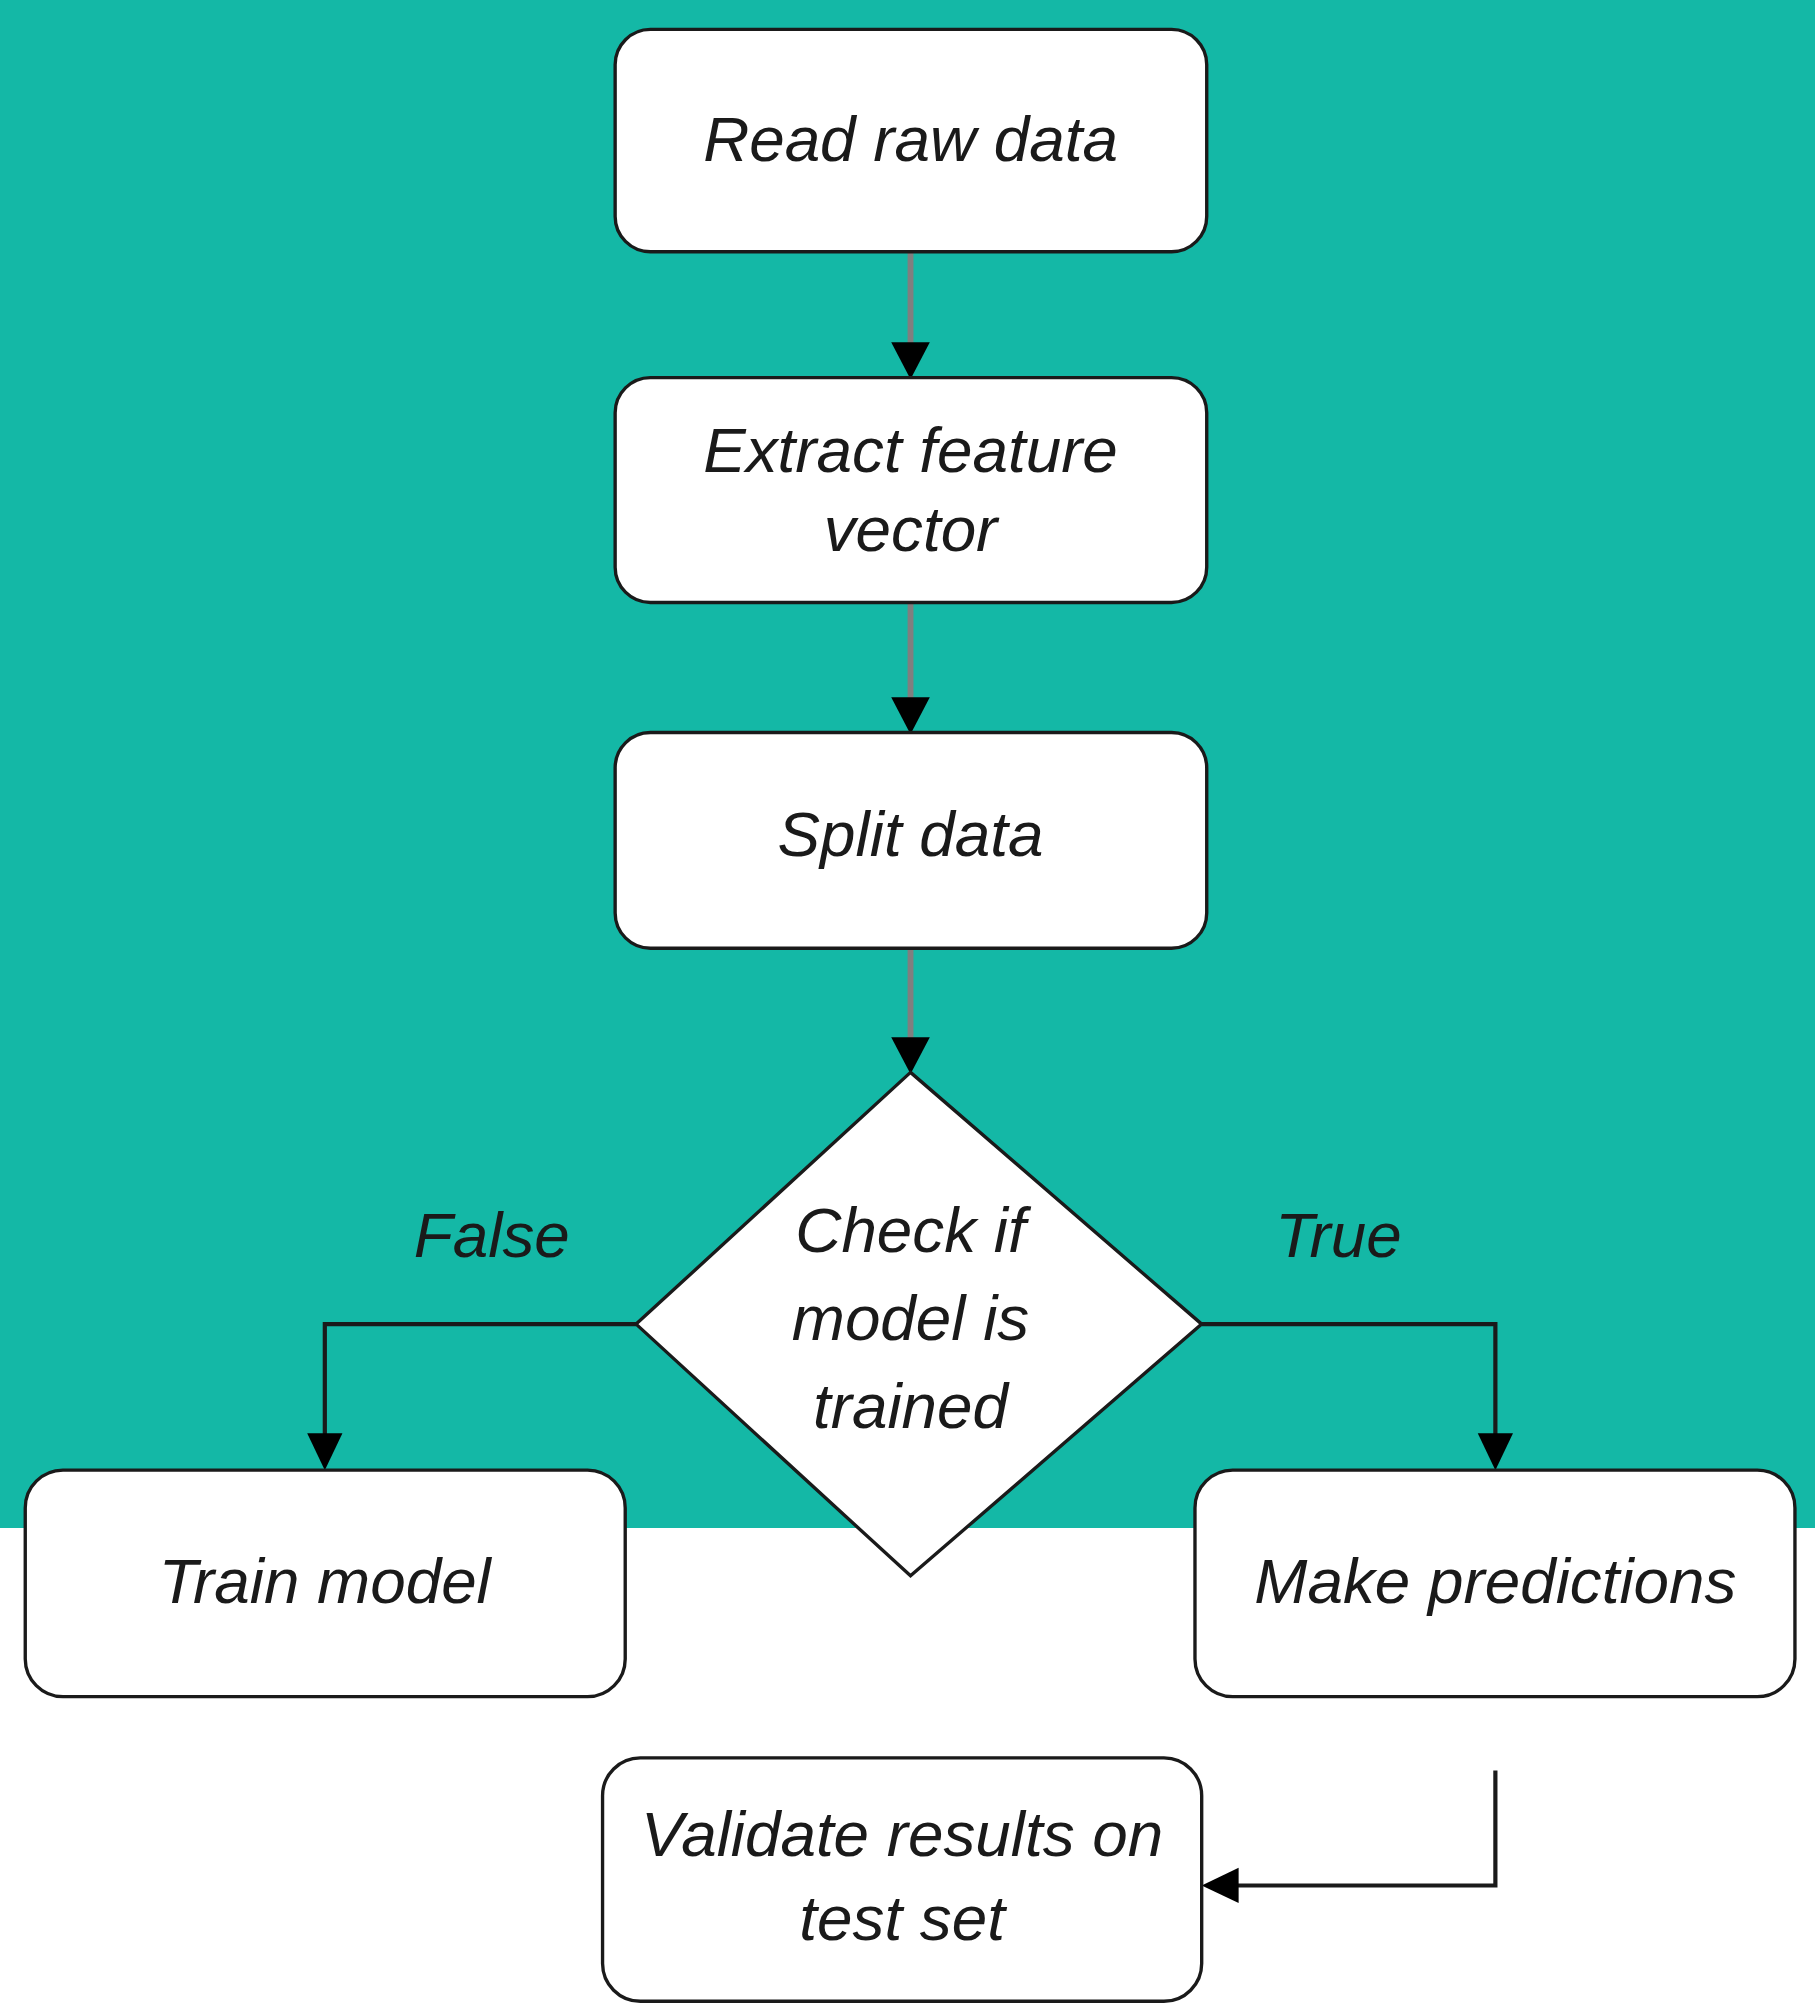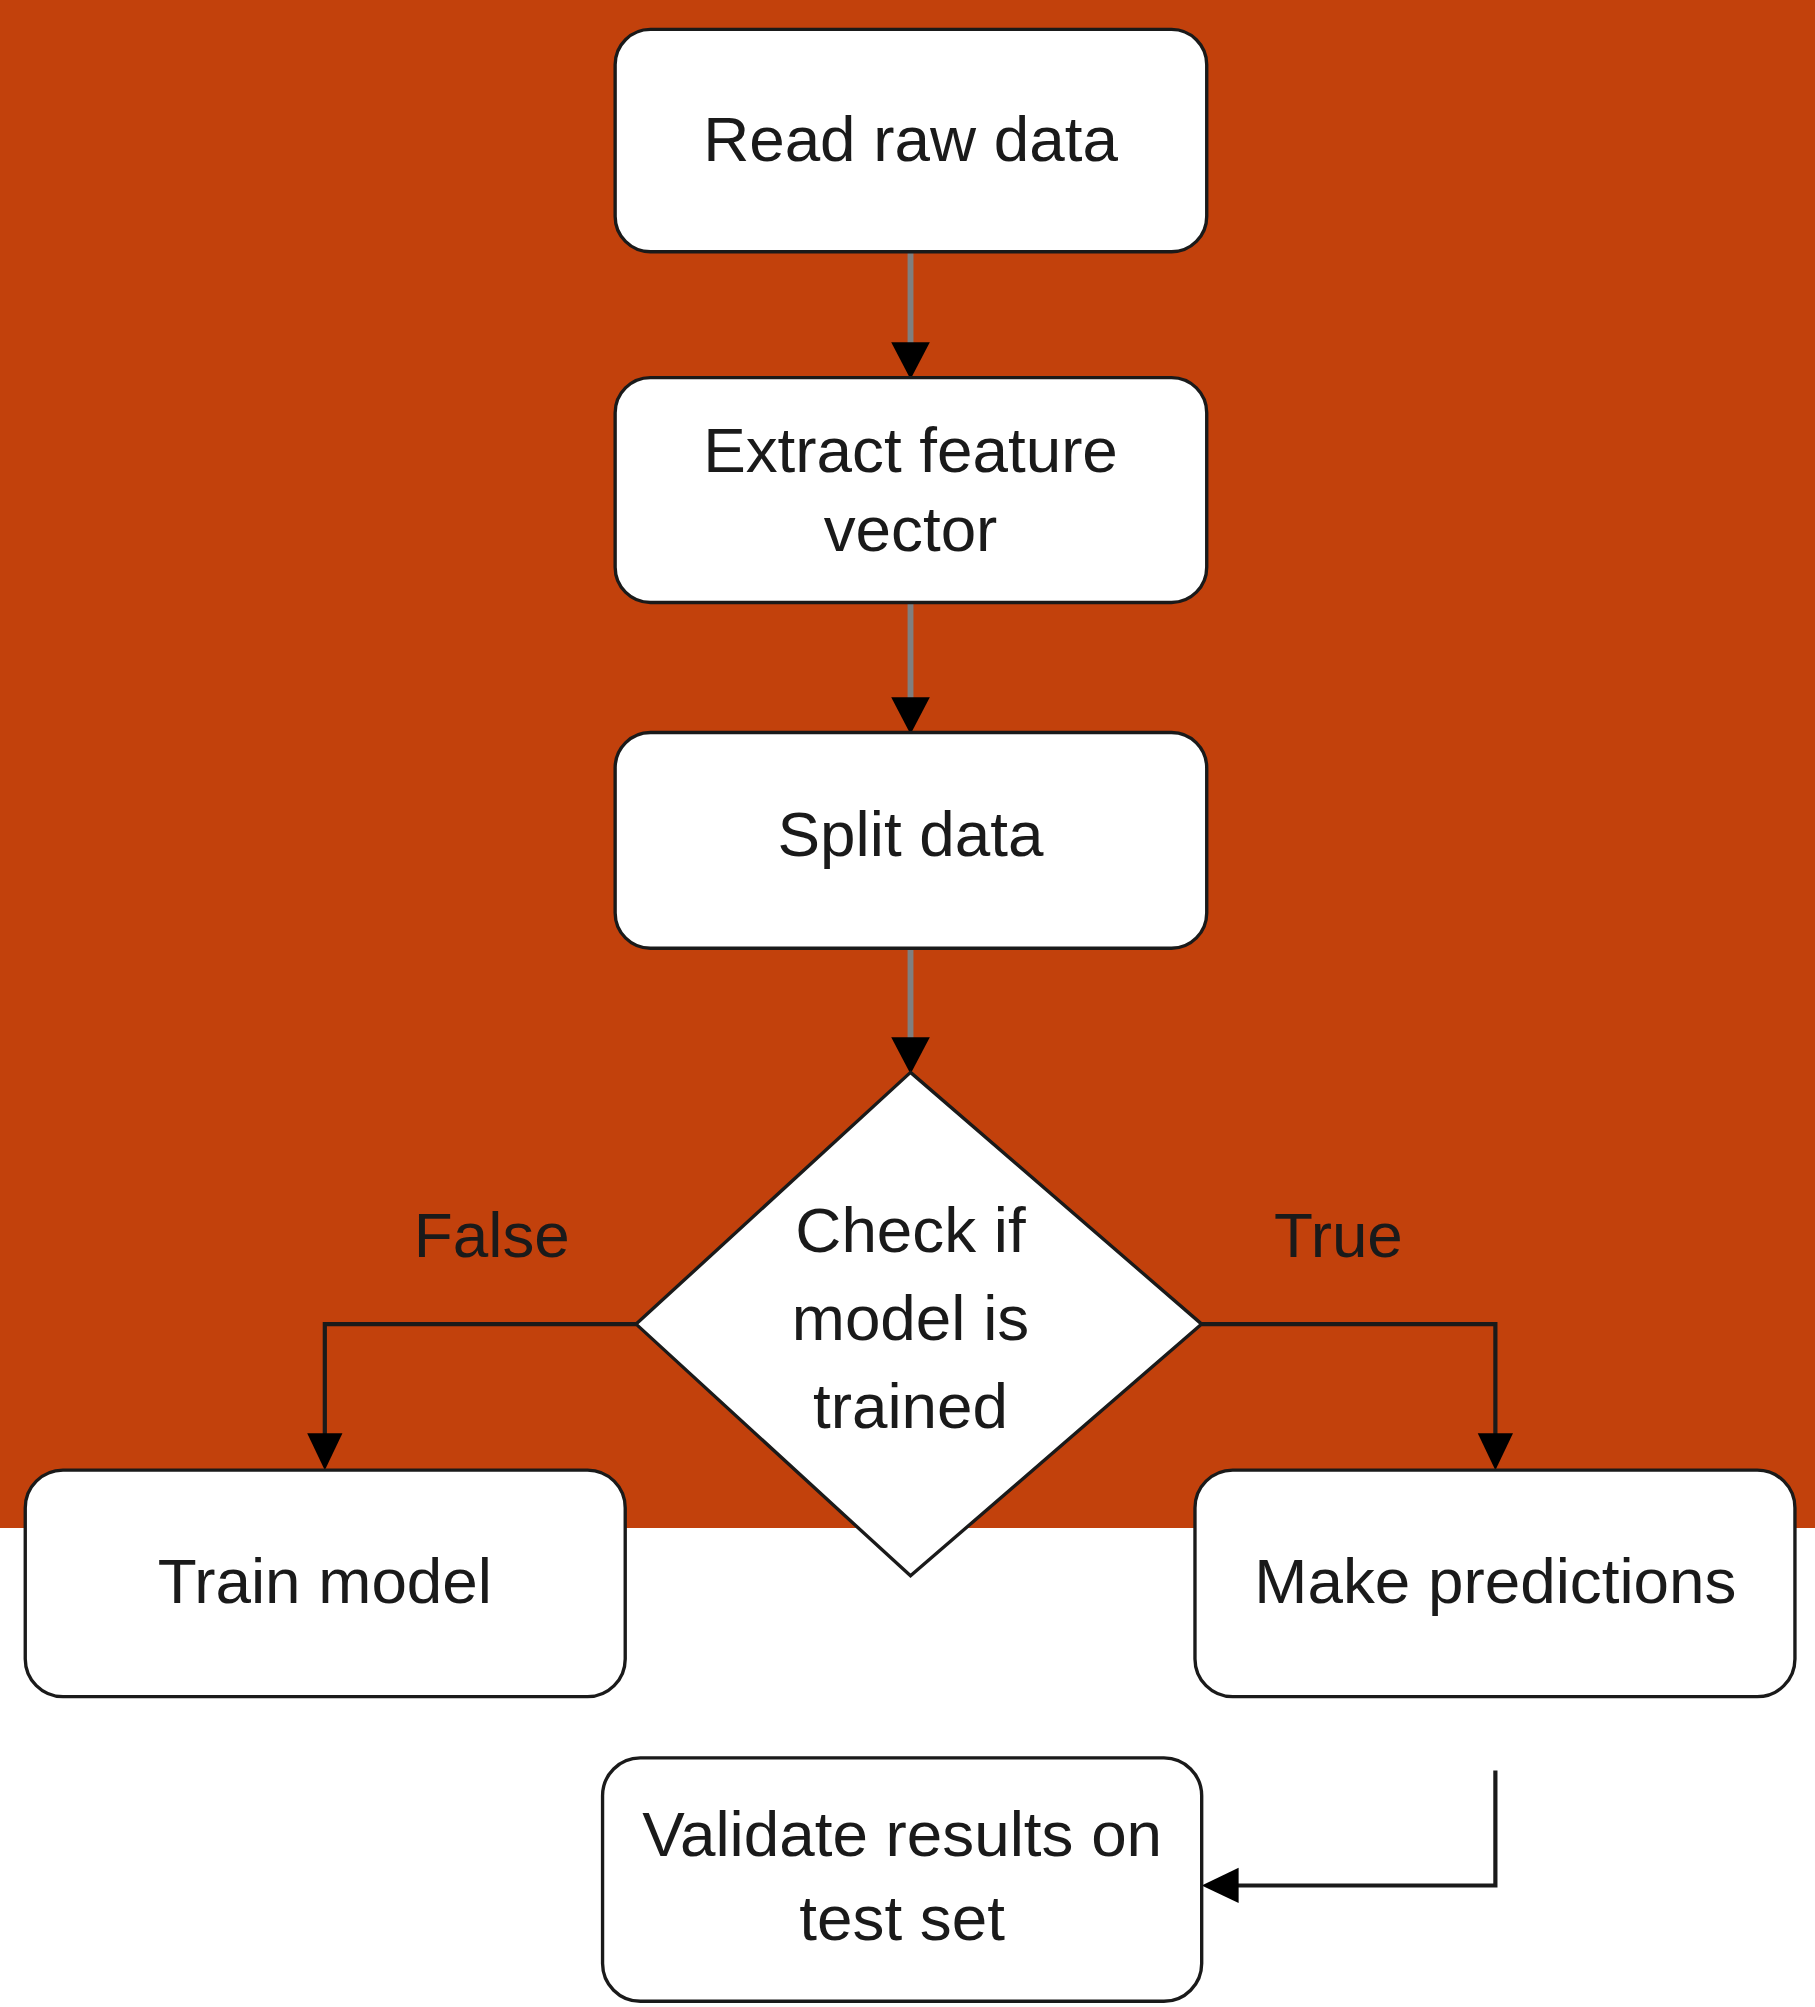--- a/index.html
+++ b/index.html
@@ -10,21 +10,22 @@
   body {
     width: 1816px;
     height: 2008px;
     font-family: "Liberation Sans", sans-serif;
     overflow: hidden;
   }
   #flowchart-root {
     position: relative;
     width: 1816px;
     height: 1528px;
-    background: #c2410c;
+    background: #14b8a6;
+    font-style: italic;
   }
   svg.flow-canvas {
     display: block;
     width: 1816px;
     height: 2008px;
   }
   .node-shape {
     fill: #ffffff;
     stroke: #1a1a1a;
     stroke-width: 4;

